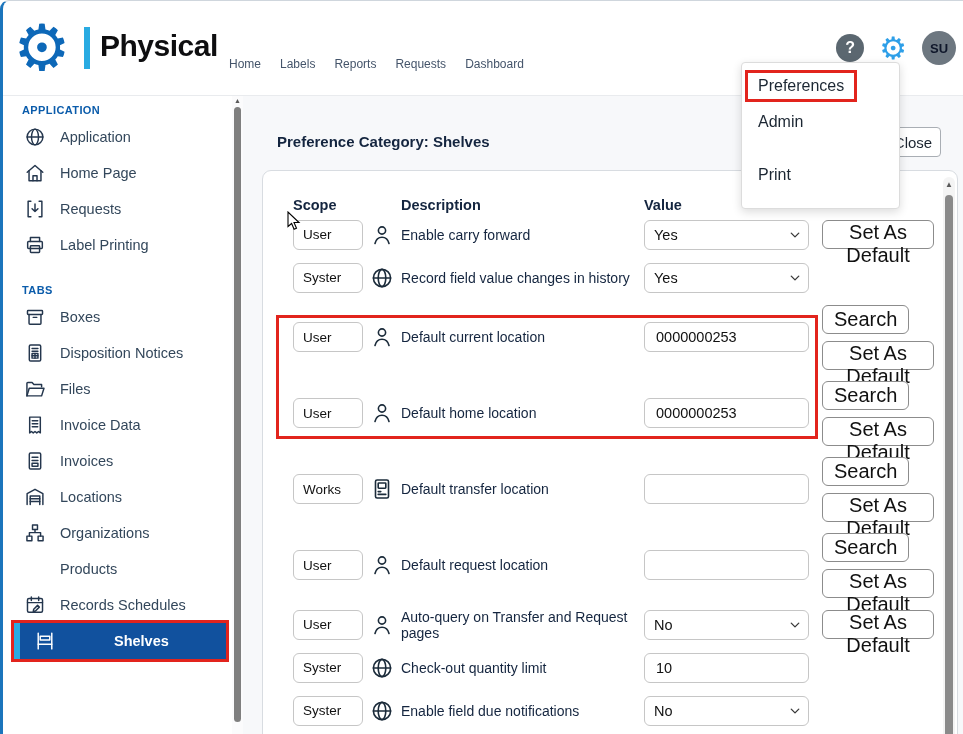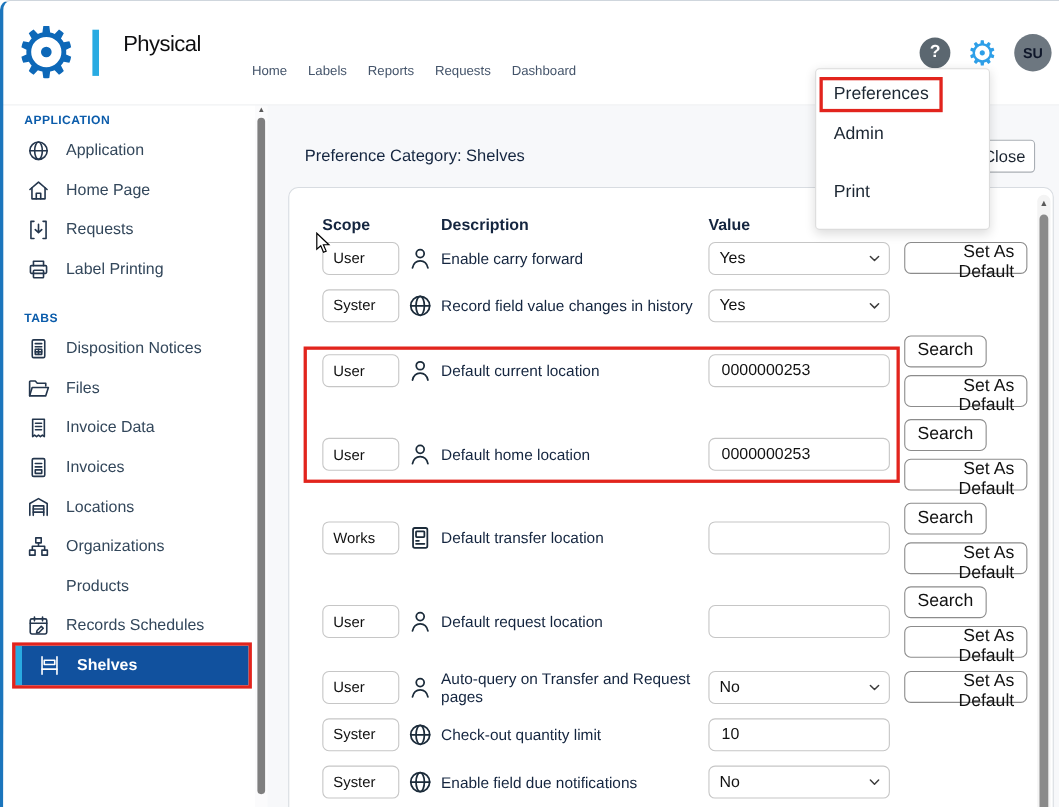--- a/index.html
+++ b/index.html
@@ -14,21 +14,21 @@
   .frame{position:absolute; inset:0; border-left:3px solid #1b75bc; border-top:1px solid #cfd6dd;
          border-top-left-radius:9px; pointer-events:none; z-index:60;}
 
   
   .header{position:absolute; left:0; top:0; width:963px; height:96px; background:#fff;
           border-bottom:1px solid #e9ebee;}
   .logo{position:absolute; left:8px; top:12px; width:68px; height:72px; display:flex;
         align-items:center; justify-content:center; font-size:64px; line-height:1;
         color:var(--brand-blue);}
   .brand-bar{position:absolute; left:84px; top:27px; width:6px; height:42px; background:var(--accent-cyan);}
-  .brand-title{position:absolute; left:112px; top:29px; font-size:20px; font-weight:400;
+  .brand-title{position:absolute; left:100px; top:29px; font-size:30px; font-weight:700;
                color:#0e0e10; letter-spacing:-0.5px;}
   .nav{position:absolute; left:229px; top:0; height:96px; display:flex; align-items:center; gap:19px;}
   .nav a{font-size:12px; color:var(--nav-gray); text-decoration:none; cursor:pointer;margin-top:32px;}
   .hdr-right{position:absolute; right:7px; top:0; height:96px; display:flex; align-items:center; gap:15px;}
   .help-btn{width:28px; height:28px; border-radius:50%; background:#5b6770; color:#fff;
             display:flex; align-items:center; justify-content:center; font-size:16px; font-weight:700; cursor:pointer;}
   .gear-btn{font-size:31px; color:var(--settings-blue); line-height:1; cursor:pointer;}
   .avatar{width:34px; height:34px; border-radius:50%; background:#6d7780; color:#0f172a;
           display:flex; align-items:center; justify-content:center; font-size:13px; font-weight:700; cursor:pointer;}
 
@@ -48,32 +48,32 @@
   .sec-app .section-label{margin-top:6px;}
   .sec-tabs .section-label{margin-top:19px;}
   .sidebar-item{position:relative; height:36px; display:flex; align-items:center;
                 padding-left:24px; color:#33475b; cursor:pointer;}
   .sidebar-item .s-icon{width:22px; height:22px; margin-right:14px; color:#24364d; flex:none;}
   .sidebar-item .s-label{font-size:14.5px;}
   .sidebar-item.selected{background:var(--selected-blue); color:#fff; margin-left:14px;
                          margin-right:6px; padding-left:14px; border-left:6px solid var(--accent-cyan);}
   .sidebar-item.selected .s-icon{color:#fff;}
   .sidebar-item.selected .s-label{font-weight:700;}
-  .sidebar-item.annotated{outline:3px solid var(--annotation-red);}
+  .sidebar-item.annotated{outline:3px solid var(--annotation-red);gap:44px;}
   .s-icon svg{width:100%; height:100%; display:block;}
 
   .side-scroll{position:absolute; left:232px; top:96px; width:11px; bottom:0; background:#fbfbfc;}
   .side-scroll .arrow{position:absolute; left:1px; top:1px; width:9px; text-align:center;
                       font-size:7px; color:#5a5a5a; cursor:pointer;}
   .side-scroll .thumb{position:absolute; left:2px; top:11px; width:7px; height:615px;
                       background:#7f7f7f; border-radius:4px; cursor:pointer;}
 
   
   .main{position:absolute; left:243px; top:96px; right:0; bottom:0; background:#f7f8fa;}
-  .page-title{position:absolute; left:34px; top:37px; font-size:15px; font-weight:400; color:#14253f;}
+  .page-title{position:absolute; left:34px; top:37px; font-size:15px; font-weight:700; color:#14253f;}
   .close-btn{position:absolute; left:642px; top:31px; width:56px; height:30px; background:#fff;
              border:1px solid #a9aeb4; border-radius:4px; font-size:15px; color:#1b2430;
              font-family:inherit; cursor:pointer;}
   .panel{position:absolute; left:19px; top:74px; width:696px; height:580px; background:#fff;
          border:1px solid var(--line); border-radius:9px;}
   .thead{display:grid; grid-template-columns:70px 24px 236px 165px 118px; column-gap:7px;
          padding-left:30px; margin-top:25px; height:17px; align-items:center;}
   .thead .th{font-size:14.5px; font-weight:700; color:#14253f;}
   .rows{margin-top:0;}
   .row{display:grid; grid-template-columns:70px 24px 236px 165px 118px; column-gap:7px;
@@ -89,21 +89,21 @@
   .val-cell .select{width:165px;}
   .val-cell .select .sel-text{font-size:14.5px;}
   .val-input{width:165px; height:30px; border:1px solid #c6c6c6; border-radius:6px;
              padding:0 11px; font-size:14.5px; color:#111; font-family:inherit; background:#fff;}
   .r-icon{width:24px; height:24px; color:#1b2b3a;}
   .r-icon svg{width:100%; height:100%; display:block;}
   .desc{font-size:14px; color:#14253f;}
   .btns{display:flex; flex-direction:column; gap:7px; align-items:flex-start;
         justify-content:center; padding-left:6px;}
   .btn{height:29px; border:1px solid #8c8c8c; border-radius:6px; background:#fff;
-       font-size:16px; color:#111; padding:0 11px; font-family:inherit; cursor:pointer;text-align:right;}
+       font-size:20px; color:#111; padding:0 11px; font-family:inherit; cursor:pointer;}
 
   .panel-scroll{position:absolute; right:2px; top:6px; width:12px; bottom:0; background:#f4f4f4; border-radius:6px;}
   .panel-scroll .arrow{position:absolute; left:0; top:3px; width:12px; text-align:center;
                        font-size:8px; color:#5a5a5a; cursor:pointer;}
   .panel-scroll .thumb{position:absolute; left:2px; top:18px; width:8px; height:552px;
                        background:#8a8a8a; border-radius:4px; cursor:pointer;}
 
   .ann-rows{position:absolute; left:13px; top:144px; width:542px; height:124px;
             border:3px solid var(--annotation-red); pointer-events:none; z-index:10;}
   .cursor{position:absolute; left:287px; top:211px; z-index:70; pointer-events:none;}
@@ -174,20 +174,30 @@
           </svg>
         </span>
         <span class="s-label">Label Printing</span>
       </div>
     </div>
     <div class="sec-tabs">
       <div class="section-label">TABS</div>
       <div class="sidebar-item">
         <span class="s-icon">
           <svg viewBox="0 0 24 24" fill="none" stroke="currentColor" stroke-width="1.6" stroke-linecap="round" stroke-linejoin="round">
+            <rect x="3.8" y="4.8" width="16.4" height="4.4" rx="0.8"></rect>
+            <path d="M5.5 9.2v9.6a1 1 0 0 0 1 1h11a1 1 0 0 0 1-1V9.2"></path>
+            <path d="M10 12.4h4"></path>
+          </svg>
+        </span>
+        <span class="s-label">Boxes</span>
+      </div>
+      <div class="sidebar-item">
+        <span class="s-icon">
+          <svg viewBox="0 0 24 24" fill="none" stroke="currentColor" stroke-width="1.6" stroke-linecap="round" stroke-linejoin="round">
             <rect x="5.8" y="3.2" width="12.4" height="17.6" rx="1.4"></rect>
             <path d="M8.8 7h6.4M8.8 10h6.4"></path>
             <rect x="8.8" y="12.6" width="6.4" height="5"></rect>
             <path d="M12 12.6v5M8.8 15.1h6.4"></path>
           </svg>
         </span>
         <span class="s-label">Disposition Notices</span>
       </div>
       <div class="sidebar-item">
         <span class="s-icon">

